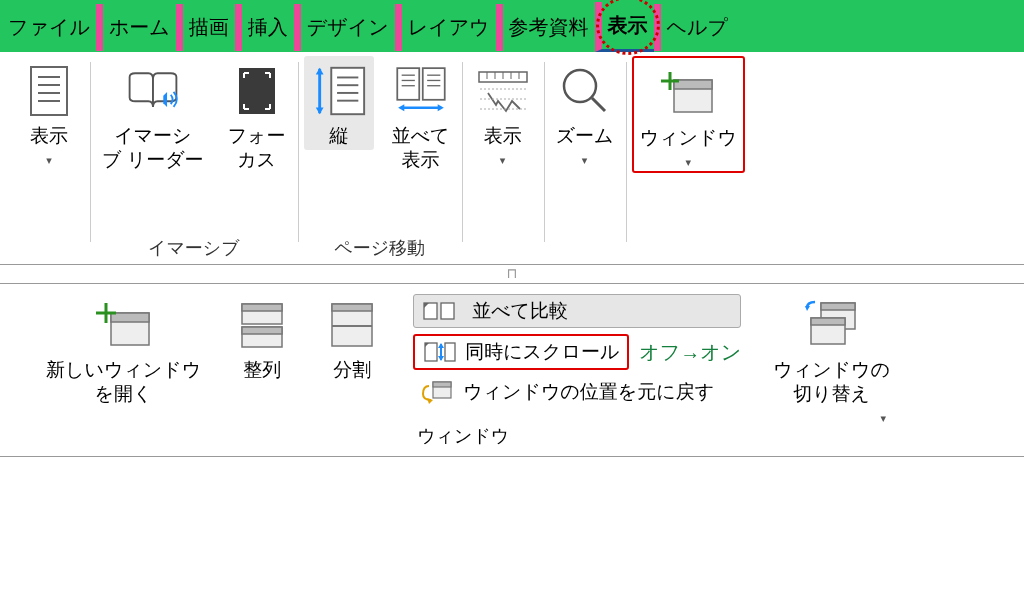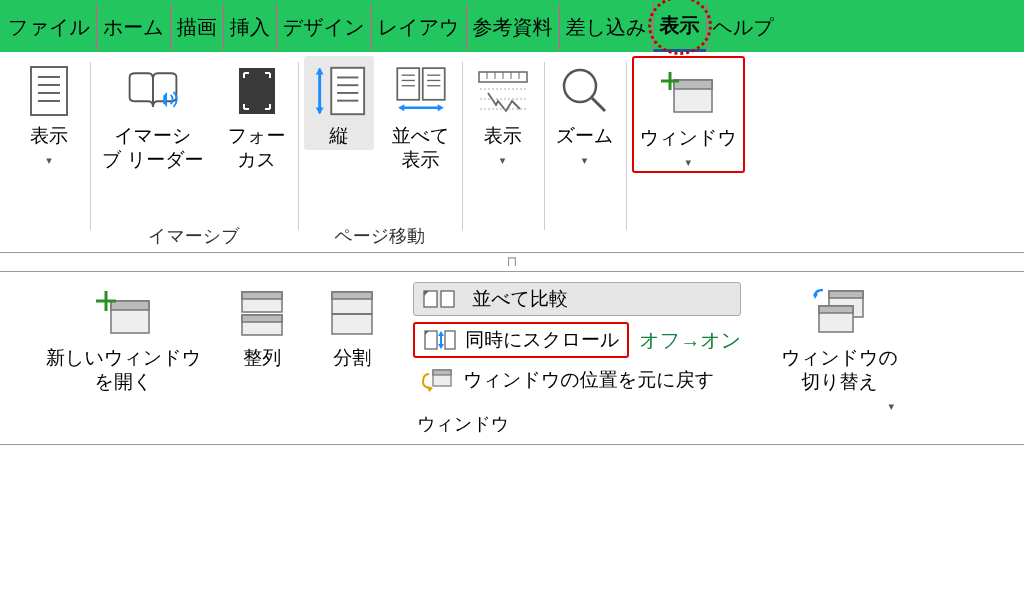--- a/index.html
+++ b/index.html
@@ -1,35 +1,35 @@
 <!DOCTYPE html>
 <html><head>
   <meta charset="utf-8">
   <style>
     * { margin: 0; padding: 0; box-sizing: border-box; }
     body { font-family: 'Meiryo', 'Yu Gothic', sans-serif; font-size: 16px; background: #fff; width: 1024px; }
     
     .tabs { display: flex; background: #22c55e; padding: 2px 14px 0 2px; align-items: center; }
     .tab { padding: 10px 6px; font-size: 20px; cursor: pointer; color: #000; position: relative; }
-    .tab + .tab { border-left: 1px solid #ec4899; }
+    .tab + .tab { border-left: 7px solid #ec4899; }
     .tab.active { font-weight: bold; border-bottom: 3px solid #1a5599; }
     .dotted-circle {
       position: absolute; top: -6px; left: -6px; right: -6px; bottom: -6px;
       border: 3px dotted #cc0000; border-radius: 50%; pointer-events: none;
       z-index: 10;
     }
     
     .ribbon { display: flex; background: #fff; border-bottom: 1px solid #999; padding: 4px 8px 2px 8px; }
     .ribbon-group { display: flex; flex-direction: column; align-items: center; padding: 0 6px; position: relative; }
     .ribbon-group + .ribbon-group::before {
       content: ''; position: absolute; left: 0; top: 6px; bottom: 20px;
       width: 1px; background: #ccc;
     }
     .group-items { display: flex; gap: 12px; align-items: flex-start; justify-content: center; min-height: 160px; }
-    .group-label { font-size: 18px; color: #333; margin-top: 8px; padding-bottom: 2px; text-align: right; }
+    .group-label { font-size: 18px; color: #333; margin-top: 20px; padding-bottom: 2px; text-align: right; }
     .ribbon-btn { display: flex; flex-direction: column; align-items: center; gap: 4px; padding: 6px 6px 2px 6px; cursor: pointer; border-radius: 3px; min-width: 70px; }
     .ribbon-btn.active { background: #e8e8e8;  }
     .btn-icon { width: 58px; height: 58px; display: flex; align-items: center; justify-content: center; }
     .btn-label { font-size: 19px; color: #000; text-align: center; line-height: 1.25; }
     .dropdown-arrow { font-size: 11px; color: #555; margin-top: 2px; }
     
     .red-highlight { border: 2px solid #e00000; }
     
     .ribbon-marker { text-align: center; color: #999; font-size: 14px; padding: 0 0 2px; }
     
@@ -48,21 +48,20 @@
 <body>
 
 <div class="tabs">
   <div class="tab">ファイル</div>
   <div class="tab">ホーム</div>
   <div class="tab">描画</div>
   <div class="tab">挿入</div>
   <div class="tab">デザイン</div>
   <div class="tab">レイアウ</div>
   <div class="tab">参考資料</div>
-  <div class="tab">差し込み</div>
   <div class="tab active" style="position:relative">
     <span>表示</span>
     <span class="dotted-circle"></span>
   </div>
   <div class="tab">ヘルプ</div>
 </div>
 
 <div class="ribbon">
 
   <div class="ribbon-group">
@@ -292,21 +291,21 @@
                 <rect x="12" y="2" width="18" height="5" fill="#bbb" stroke="#777" stroke-width="1.2"></rect>
                 <path d="M8 6 Q2 6 2 14 Q2 20 10 20" fill="none" stroke="#e0a000" stroke-width="2"></path>
                 <path d="M6 18 L12 20 L8 24 Z" fill="#e0a000"></path>
               </svg>
           </span>
           <span>ウィンドウの位置を元に戻す</span>
         </div>
         <div style="font-size:18px; padding:10px 0 0 4px">ウィンドウ</div>
       </div>
 
-      <div class="ribbon-btn" style="margin-left:8px">
+      <div class="ribbon-btn" style="">
         <div class="btn-icon">
           <svg width="58" height="50" viewBox="0 0 58 50">
               <rect x="18" y="3" width="34" height="26" fill="#eee" stroke="#777" stroke-width="1.5"></rect>
               <rect x="18" y="3" width="34" height="7" fill="#bbb" stroke="#777" stroke-width="1.5"></rect>
               <rect x="8" y="18" width="34" height="26" fill="#eee" stroke="#777" stroke-width="1.5"></rect>
               <rect x="8" y="18" width="34" height="7" fill="#bbb" stroke="#777" stroke-width="1.5"></rect>
               <path d="M4 8 Q4 2 12 2" fill="none" stroke="#1a8cff" stroke-width="2.5"></path>
               <path d="M2 6 L4 11 L7 6 Z" fill="#1a8cff"></path>
             </svg>
         </div>

